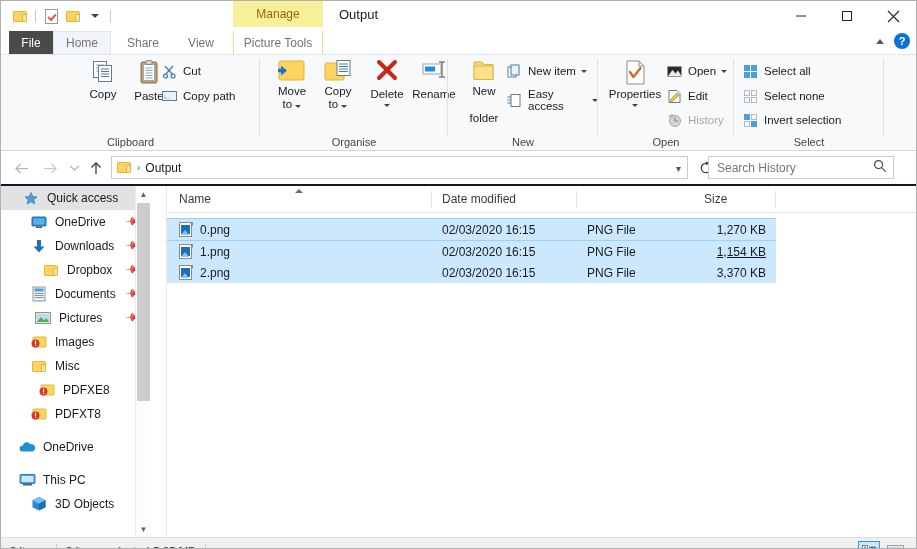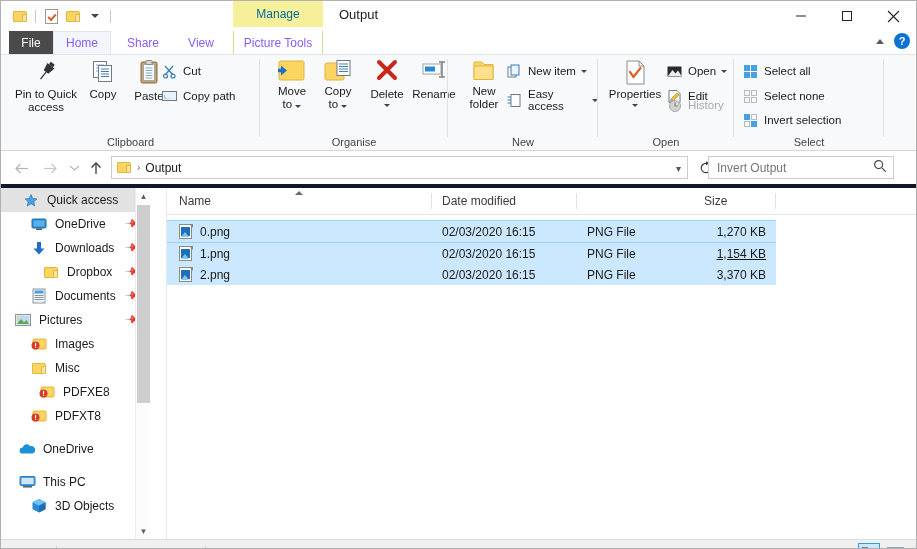--- a/index.html
+++ b/index.html
@@ -24,31 +24,31 @@
     background:#f6e3a8;border:1px solid #e0b93c;box-sizing:border-box;border-radius:0 1px 1px 0;}
   .prop-ico{width:13px;height:15px;background:#fff;border:1px solid #9a9a9a;position:relative;box-sizing:border-box;}
   .prop-ico:after{content:"";position:absolute;left:2px;top:4px;width:6px;height:3px;
     border-left:2px solid #d8622a;border-bottom:2px solid #d8622a;transform:rotate(-48deg);}
   .caret-dn{width:0;height:0;border-left:4px solid transparent;border-right:4px solid transparent;
     border-top:4px solid #444;}
   .caret-dn-sm{width:0;height:0;border-left:3px solid transparent;border-right:3px solid transparent;
     border-top:3px solid #444;}
 
   .ctx-tab{position:absolute;left:232px;top:0;width:90px;height:26px;background:#f6f09a;
-    display:flex;align-items:center;justify-content:center;font-size:12px;color:#0369a1;}
+    display:flex;align-items:center;justify-content:center;font-size:12px;color:#a16207;}
   .win-title{position:absolute;left:338px;top:6px;font-size:13px;color:#1a1a1a;}
 
   .winbtns{position:absolute;right:0;top:0;display:flex;}
   .wbtn{width:46px;height:30px;display:flex;align-items:center;justify-content:center;cursor:default;}
   .wbtn svg{display:block;}
 
   
   .tabstrip{position:relative;height:23px;background:#ffffff;}
   .tab{position:absolute;top:0;height:23px;display:flex;align-items:center;justify-content:center;
-    font-size:12px;color:#8b5cf6;box-sizing:border-box;}
+    font-size:12px;color:#737373;box-sizing:border-box;}
   .tab-file{left:8px;width:44px;background:#4a4a4a;color:#fff;}
   .tab-home{left:52px;width:58px;background:#f2f6fb;border-left:1px solid #dfe5ea;border-right:1px solid #dfe5ea;border-top:1px solid #dfe5ea;}
   .tab-share{left:112px;width:60px;}
   .tab-view{left:174px;width:52px;}
   .tab-pt{left:232px;width:90px;border-left:1px solid #e3d98a;border-right:1px solid #e3d98a;}
   .ribbon-right{position:absolute;right:6px;top:2px;display:flex;align-items:center;gap:10px;}
   .chev-up{width:0;height:0;border-left:4px solid transparent;border-right:4px solid transparent;
     border-bottom:5px solid #5a5a5a;}
   .help-ico{width:16px;height:16px;border-radius:50%;background:#0a74d4;color:#fff;font-size:11px;
     display:flex;align-items:center;justify-content:center;font-weight:bold;}
@@ -81,21 +81,21 @@
   .crumb{display:flex;align-items:center;gap:5px;padding-left:5px;font-size:12px;color:#1a1a1a;}
   .crumb .arr{color:#6a6a6a;font-size:10px;}
   .addr-caret{position:absolute;right:6px;top:6px;color:#555;font-size:10px;}
   .refresh{position:absolute;right:200px;top:7px;width:20px;height:20px;display:flex;
     align-items:center;justify-content:center;color:#444;font-size:13px;}
   .searchbox{position:absolute;right:22px;top:5px;width:186px;height:23px;border:1px solid #cccccc;
     background:#fff;display:flex;align-items:center;justify-content:space-between;
     padding:0 6px 0 8px;box-sizing:border-box;font-size:12px;color:#767676;}
 
   
-  .main{position:relative;height:351px;background:#fff;border-top:4px solid #0f172a;}
+  .main{position:relative;height:351px;background:#fff;border-top:2px solid #0f172a;}
   .navpane{position:absolute;left:0;top:0;width:150px;height:351px;background:#fff;overflow:hidden;}
   .navitem{position:relative;height:24px;display:flex;align-items:center;font-size:12px;color:#1a1a1a;
     padding-left:10px;box-sizing:border-box;white-space:nowrap;}
   .navitem.sel{background:#e2e2e2;}
   .navitem .nic{width:20px;height:18px;margin-right:6px;display:flex;align-items:center;
     justify-content:center;flex:none;}
   .navitem .pin{position:absolute;right:10px;top:5px;color:#9aa0a6;font-size:11px;transform:rotate(45deg);}
   .navgap{height:9px;}
   .navscroll{position:absolute;right:0;top:0;width:15px;height:351px;background:#fcfcfc;
     border-left:1px solid #ececec;}
@@ -188,33 +188,20 @@
     <div class="tab tab-pt">Picture Tools</div>
     <div class="ribbon-right">
       <span class="chev-up"></span>
       <span class="help-ico">?</span>
     </div>
   </div>
 
   <div class="ribbon">
 
     <div class="rgroup" style="left:0;width:259px;">
-      <div class="bigbtn" style="left:8px;width:74px;">
-        <span class="pin-ico">
-          <svg width="26" height="26" viewBox="0 0 26 26">
-            <g transform="rotate(38 13 13)">
-              <rect x="10.5" y="2" width="5" height="3" fill="#333"></rect>
-              <path d="M8.5 5 h9 l-1.6 8 h-5.8 Z" fill="#333"></path>
-              <rect x="12.4" y="13" width="1.3" height="9" fill="#333"></rect>
-            </g>
-          </svg>
-        </span>
-        <span class="lbl">Pin to Quick</span>
-        <span class="lbl" style="margin-top:0">access</span>
-      </div>
 
       <div class="bigbtn" style="left:80px;width:44px;">
         <span class="doc-stack">
           <svg width="26" height="26" viewBox="0 0 26 26">
             <rect x="3.5" y="2.5" width="13" height="16" fill="#fff" stroke="#6d7a86"></rect>
             <g stroke="#7fa8cc" stroke-width="1">
                 <line x1="6" y1="6" x2="14" y2="6"></line>
                 <line x1="6" y1="9" x2="14" y2="9"></line>
                 <line x1="6" y1="12" x2="14" y2="12"></line>
               </g>
@@ -342,21 +329,21 @@
 
     <div class="rgroup" style="left:447px;width:150px;">
       <div class="bigbtn" style="left:12px;width:48px;">
         <span class="bigfolder">
           <svg width="28" height="24" viewBox="0 0 28 24">
             <path d="M4 3 h8 l2 2.5 h9 v15 h-19 Z" fill="#fcd462" stroke="#dfb53c"></path>
             <path d="M4 7 h19 v13.5 h-19 Z" fill="#fde08a" stroke="#dfb53c"></path>
           </svg>
         </span>
         <span class="lbl">New</span>
-        <span class="lbl" style="margin-top:0">folder</span>
+        <span class="lbl" style="margin-top:14px">folder</span>
       </div>
 
       <div class="smallrow" style="left:58px;top:8px;">
         <span class="sic">
           <svg width="15" height="15" viewBox="0 0 15 15">
             <rect x="1" y="3" width="8" height="10" fill="#fff" stroke="#6d7a86"></rect>
             <rect x="4" y="1" width="8" height="10" fill="#e8f2fb" stroke="#3c7fb1"></rect>
           </svg>
         </span>
         <span>New item</span>
@@ -408,21 +395,21 @@
       <div class="smallrow" style="left:68px;top:33px;">
         <span class="sic">
           <svg width="15" height="15" viewBox="0 0 15 15">
             <path d="M2 1.5 h8 l3 3 v9 h-11 Z" fill="#fff" stroke="#6d7a86"></path>
             <path d="M4 10 l6 -6 l2 2 l-6 6 l-2.6 0.6 Z" fill="#f2c23c" stroke="#b3892a" stroke-width="0.8"></path>
           </svg>
         </span>
         <span>Edit</span>
       </div>
 
-      <div class="smallrow dis" style="left:68px;top:42px;">
+      <div class="smallrow dis" style="left:68px;top:57px;">
         <span class="sic">
           <svg width="15" height="15" viewBox="0 0 15 15">
             <circle cx="8" cy="8" r="5.5" fill="#d2d2d2" stroke="#a8a8a8"></circle>
             <path d="M8 4.5 v3.5 h3" fill="none" stroke="#8a8a8a" stroke-width="1.2"></path>
             <path d="M2 4 a5 5 0 0 1 4 -2" fill="none" stroke="#a8a8a8" stroke-width="1.3"></path>
           </svg>
         </span>
         <span>History</span>
       </div>
       <div class="glabel">Open</div>
@@ -503,21 +490,21 @@
     </div>
 
     <div class="refresh">
       <svg width="14" height="14" viewBox="0 0 14 14">
           <path d="M11.5 6 A4.7 4.7 0 1 1 7 2.3" fill="none" stroke="#3a3a3a" stroke-width="1.2"></path>
           <path d="M7 0.2 L7 4.2 L10.3 2.2 Z" fill="#3a3a3a"></path>
         </svg>
     </div>
 
     <div class="searchbox">
-      <span>Invert Output</span>
+      <span>Search History</span>
       <span>
         <svg width="14" height="14" viewBox="0 0 14 14">
             <circle cx="5.6" cy="5.6" r="4" fill="none" stroke="#4a4a4a" stroke-width="1.2"></circle>
             <line x1="8.6" y1="8.6" x2="12.8" y2="12.8" stroke="#4a4a4a" stroke-width="1.2"></line>
           </svg>
       </span>
     </div>
   </div>
 
   <div class="main">
@@ -573,21 +560,21 @@
                 <line x1="2.5" y1="7.5" x2="11.5" y2="7.5"></line>
                 <line x1="2.5" y1="9.5" x2="11.5" y2="9.5"></line>
                 <line x1="2.5" y1="11.5" x2="11.5" y2="11.5"></line>
               </g>
             </svg>
         </span>
         <span>Documents</span>
         <span class="pin">📌</span>
       </div>
 
-      <div class="navitem" style="padding-left:12px">
+      <div class="navitem" style="padding-left:32px">
         <span class="nic">
           <svg width="16" height="14" viewBox="0 0 16 14">
               <rect x="0.5" y="1.5" width="15" height="11" fill="#dde6ec" stroke="#8a97a3"></rect>
               <rect x="2" y="3" width="12" height="8" fill="#bcd9f0"></rect>
               <path d="M2 11 l4 -5 l3 3.5 l2.5 -2.5 l2.5 4 Z" fill="#5aa84a"></path>
               <circle cx="4.5" cy="5" r="1.2" fill="#f5d76e"></circle>
             </svg>
         </span>
         <span>Pictures</span>
         <span class="pin">📌</span>

